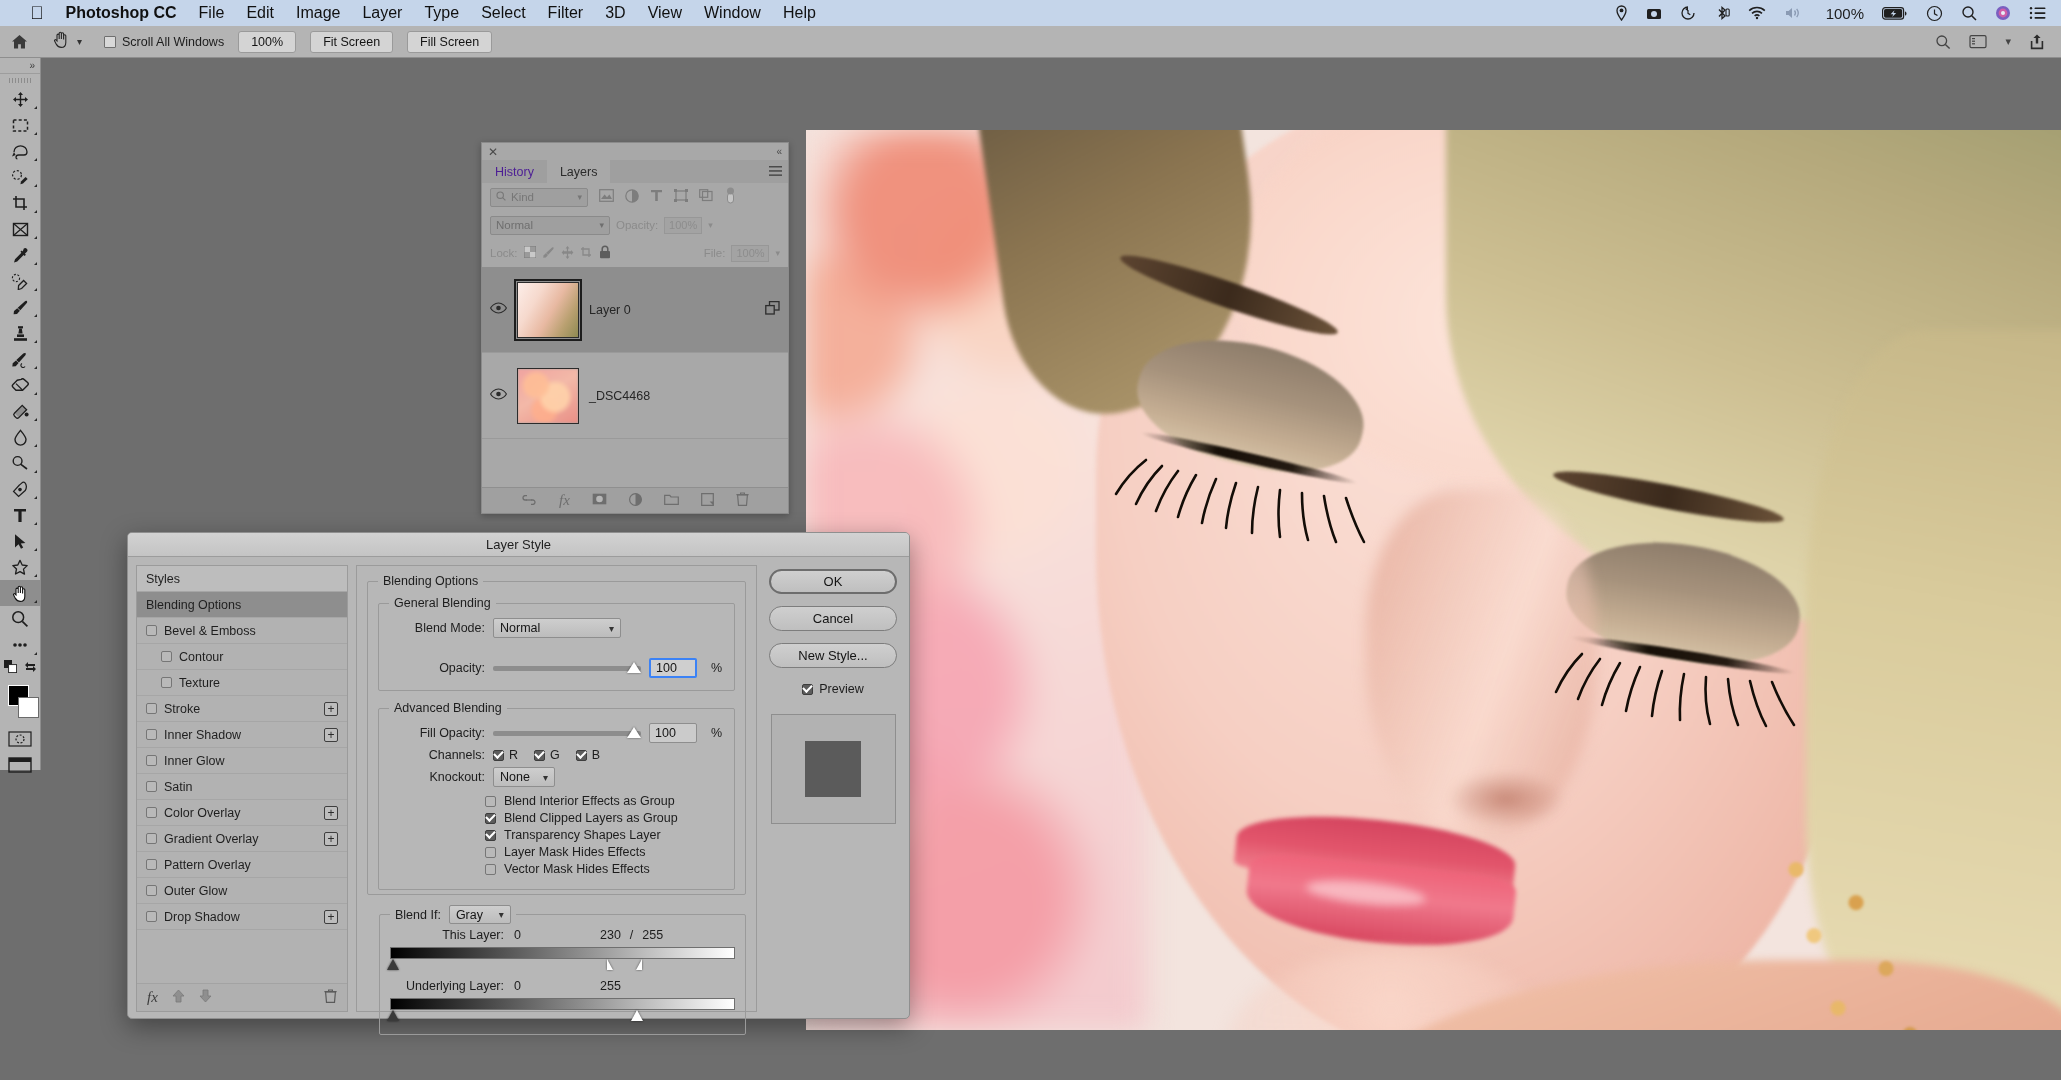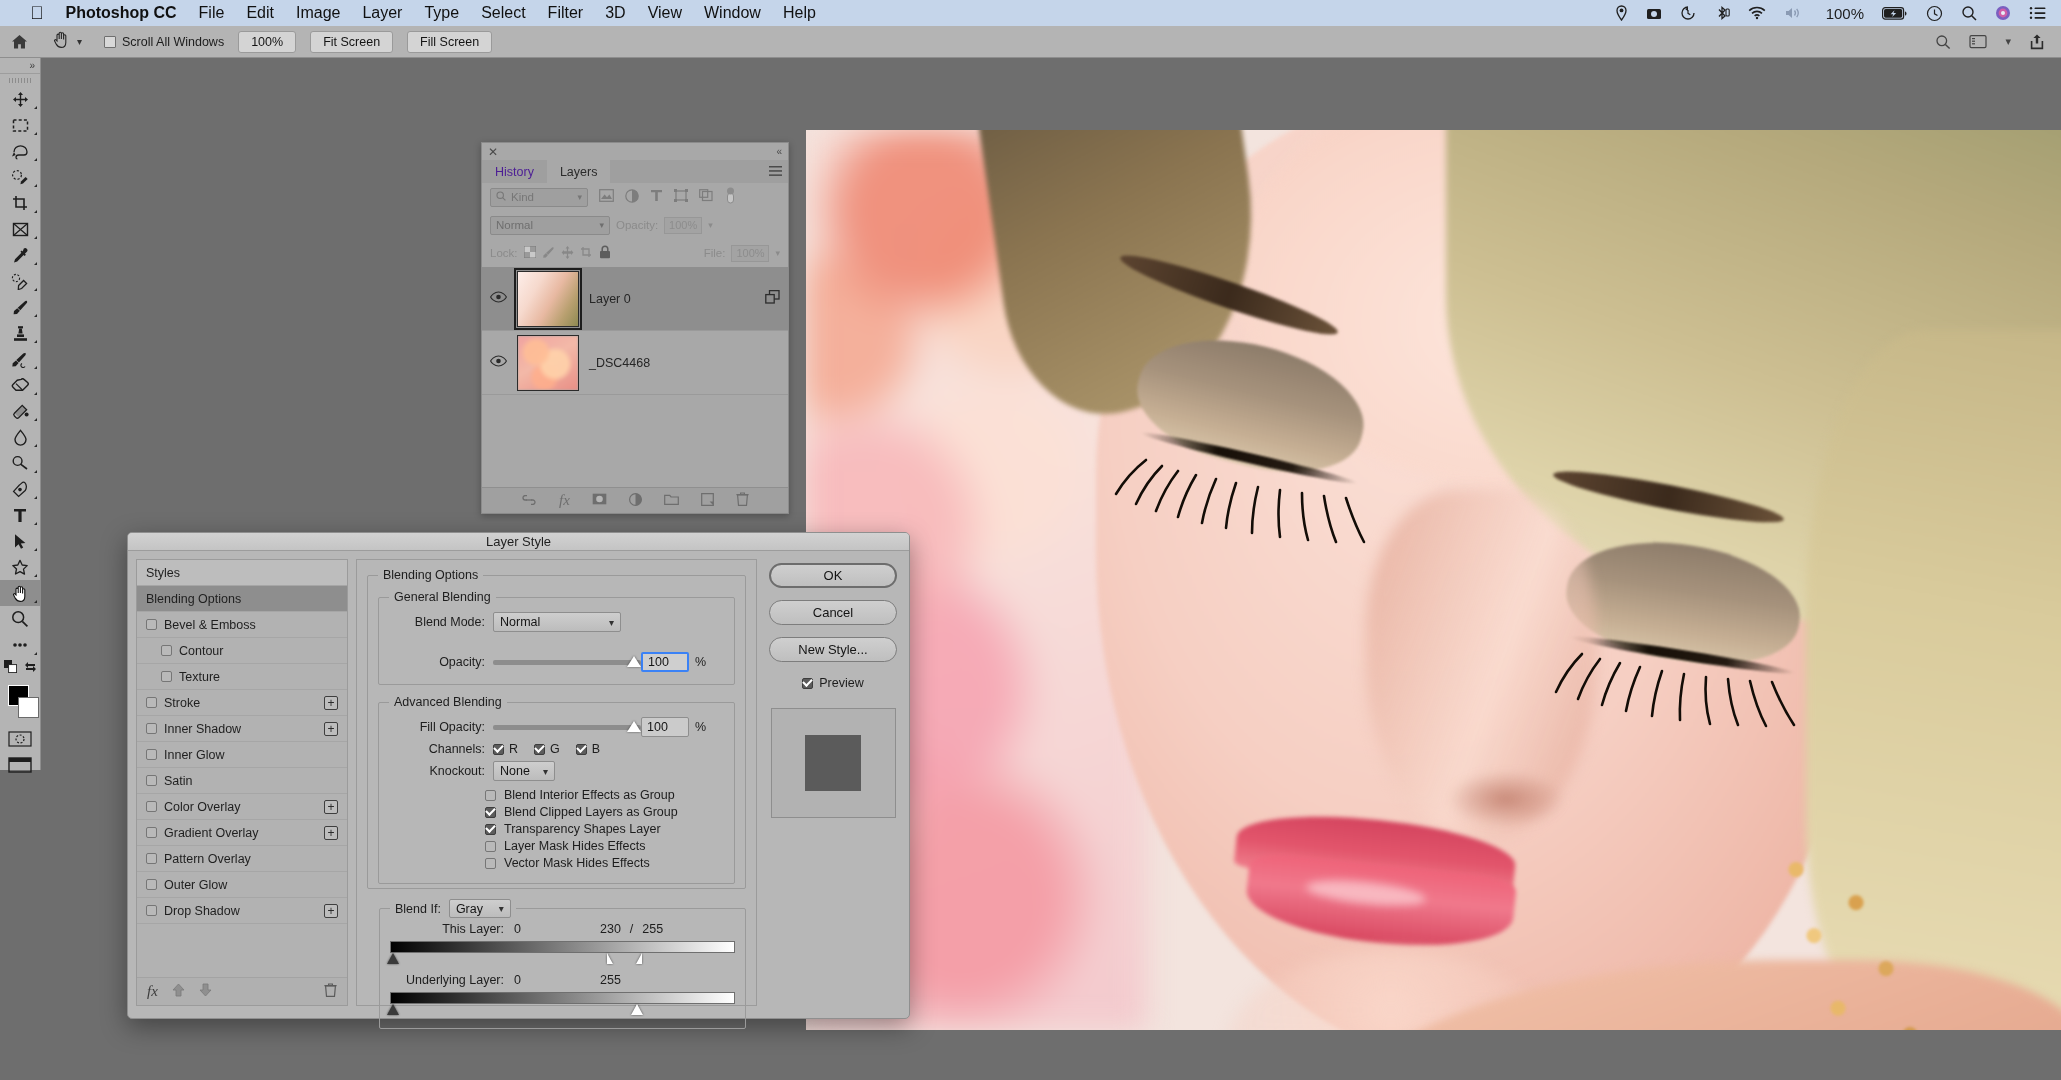--- a/index.html
+++ b/index.html
@@ -155,21 +155,21 @@
   .lp-tabs { height: 23px; display: flex; align-items: stretch; background: #9f9f9f; position: relative; }
   .lp-tab { padding: 0 13px; display: flex; align-items: center; font-size: 12.5px; color: #4c1d95; }
   .lp-tab.active { background: #a8a8a8; color: #2b2b2b; }
   .lp-menu { position: absolute; right: 6px; top: 6px; }
   .lp-filter { height: 28px; display: flex; align-items: center; gap: 11px; padding: 0 8px; }
   .kindbox { width: 98px; height: 19px; background: #9f9f9f; border: 1px solid #8a8a8a; border-radius: 2px;
     display: flex; align-items: center; gap: 5px; padding: 0 5px; font-size: 11.5px; color: #777; }
   .lp-row { height: 28px; display: flex; align-items: center; gap: 6px; padding: 0 8px; color: #8b8b8b; font-size: 11.5px; }
   .valbox { width: 38px; height: 17px; background: #a3a3a3; border: 1px solid #979797; font-size: 11px;
     display: flex; align-items: center; justify-content: center; color: #8d8d8d; }
-  .layerrow { height: 64px; display: flex; align-items: center; gap: 10px; padding: 0 8px;
+  .layerrow { height: 86px; display: flex; align-items: center; gap: 10px; padding: 0 8px;
     border-bottom: 1px solid #9a9a9a; }
   .layerrow.sel { background: #8e8e8e; }
   .thumb { width: 62px; height: 56px; border: 1px solid #2b2b2b; overflow: hidden; position: relative; }
   .thumb.sel { outline: 2px solid #1d1d1d; outline-offset: 1px; }
   .thumb .tportrait { position: absolute; inset: 0;
     background: linear-gradient(120deg,#fdeee9 0%,#f6d9cd 30%,#e8b9a2 55%,#b9a070 78%,#8e8a52 100%); }
   .thumb .tflower { position: absolute; inset: 0;
     background:
       radial-gradient(circle at 30% 30%, rgba(255,190,150,.9) 0 10px, transparent 16px),
       radial-gradient(circle at 62% 52%, rgba(255,210,170,.9) 0 12px, transparent 18px),
@@ -181,21 +181,21 @@
     background: #a0a0a0; border-top: 1px solid #8f8f8f;
     display: flex; align-items: center; justify-content: center; gap: 22px; color: #6e6e6e; }
 
   
   .dialog {
     position: absolute; left: 127px; top: 532px; width: 783px; height: 487px;
     background: #b7b7b7; border: 1px solid #8f8f8f; border-radius: 5px;
     box-shadow: 0 8px 26px rgba(0,0,0,.38);
     font-size: 12.5px; color: #1d1d1d;
   }
-  .dlg-title { height: 18px; background: linear-gradient(180deg,#d2d2d2,#c4c4c4);
+  .dlg-title { height: 24px; background: linear-gradient(180deg,#d2d2d2,#c4c4c4);
     border-bottom: 1px solid #9c9c9c; border-radius: 4px 4px 0 0;
     display: flex; align-items: center; justify-content: center; font-size: 13px; color: #1f1f1f; }
   .dlg-body { display: flex; height: 463px; padding: 8px; gap: 8px; }
 
   
   .stylescol { width: 212px; background: #b2b2b2; border: 1px solid #9b9b9b;
     display: flex; flex-direction: column; }
   .stylist { flex: 1; overflow: hidden; }
   .styitem { height: 26px; display: flex; align-items: center; gap: 7px; padding: 0 9px;
     border-bottom: 1px solid #a6a6a6; font-size: 12.5px; color: #1f1f1f; }
@@ -216,21 +216,21 @@
   fieldset.gbox { border: 1px solid #9a9a9a; border-radius: 2px; padding: 8px 10px 10px; margin-bottom: 10px; }
   fieldset.gbox > legend { padding: 0 5px; font-size: 12.5px; color: #1d1d1d; }
   .frow { display: flex; align-items: center; margin-bottom: 20px; font-size: 12.5px; }
   .flabel { width: 104px; text-align: right; padding-right: 8px; color: #1d1d1d; }
   .psselect { height: 20px; background: linear-gradient(180deg,#cecece,#bcbcbc); border: 1px solid #8e8e8e;
     border-radius: 2px; display: flex; align-items: center; padding: 0 6px; font-size: 12.5px; color: #151515; position: relative; }
   .psselect .chev { margin-left: auto; padding-left: 12px; font-size: 10px; color: #333; }
   .numbox { width: 48px; height: 20px; background: #cbcbcb; border: 1px solid #8e8e8e; border-radius: 2px;
     display: flex; align-items: center; justify-content: flex-start; padding-left: 5px; font-size: 12.5px; color: #141414; }
   .numbox.focus { border: 2px solid #3b82f6; background: #cfcfcf; }
-  .sliderrow { display: flex; align-items: center; gap: 0; }
+  .sliderrow { display: flex; align-items: center; gap: 8px; }
   .track { position: relative; width: 148px; height: 5px; background: #8d8d8d; border-radius: 2px; }
   .knob { position: absolute; top: -4px; width: 0; height: 0;
     border-left: 7px solid transparent; border-right: 7px solid transparent; border-bottom: 11px solid #fff;
     filter: drop-shadow(0 0 1px rgba(0,0,0,.55)); }
   .pct { margin-left: 6px; color: #1d1d1d; }
   .chkline { display: flex; align-items: center; gap: 8px; margin-bottom: 3px; font-size: 12.5px; padding-left: 96px; }
   .chanline { display: flex; align-items: center; gap: 16px; }
   .chan { display: flex; align-items: center; gap: 5px; }
 
   

